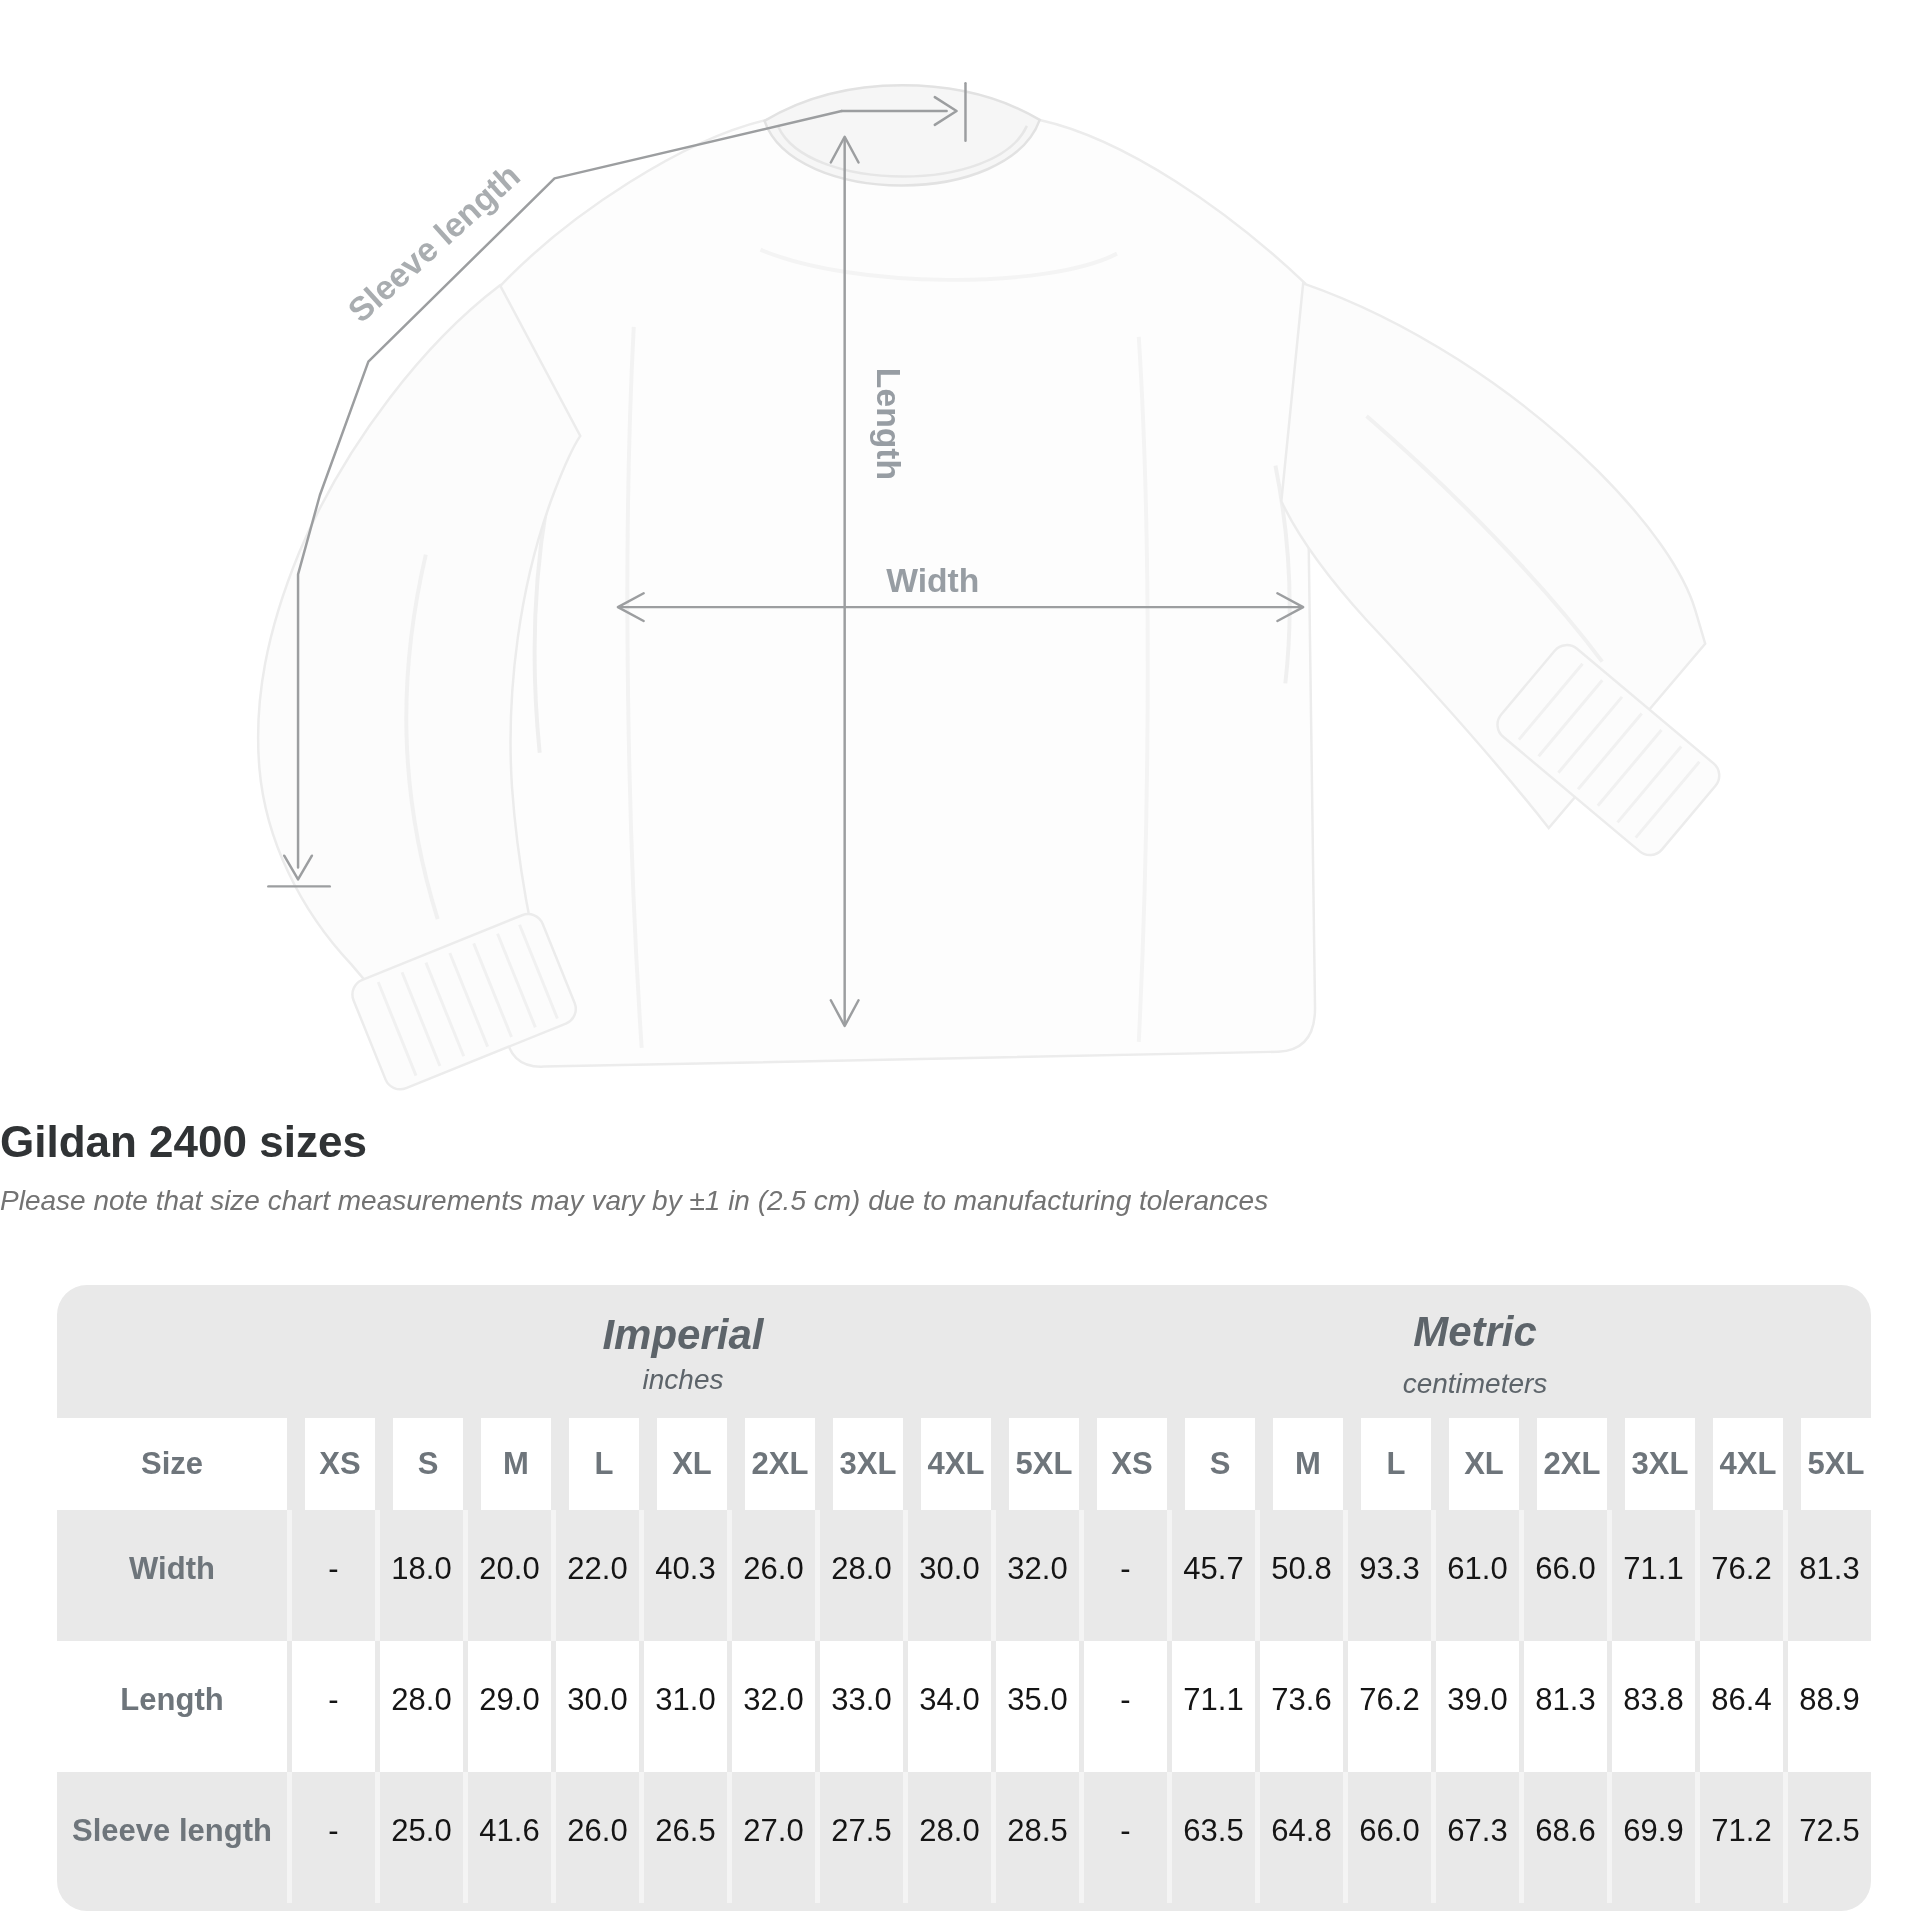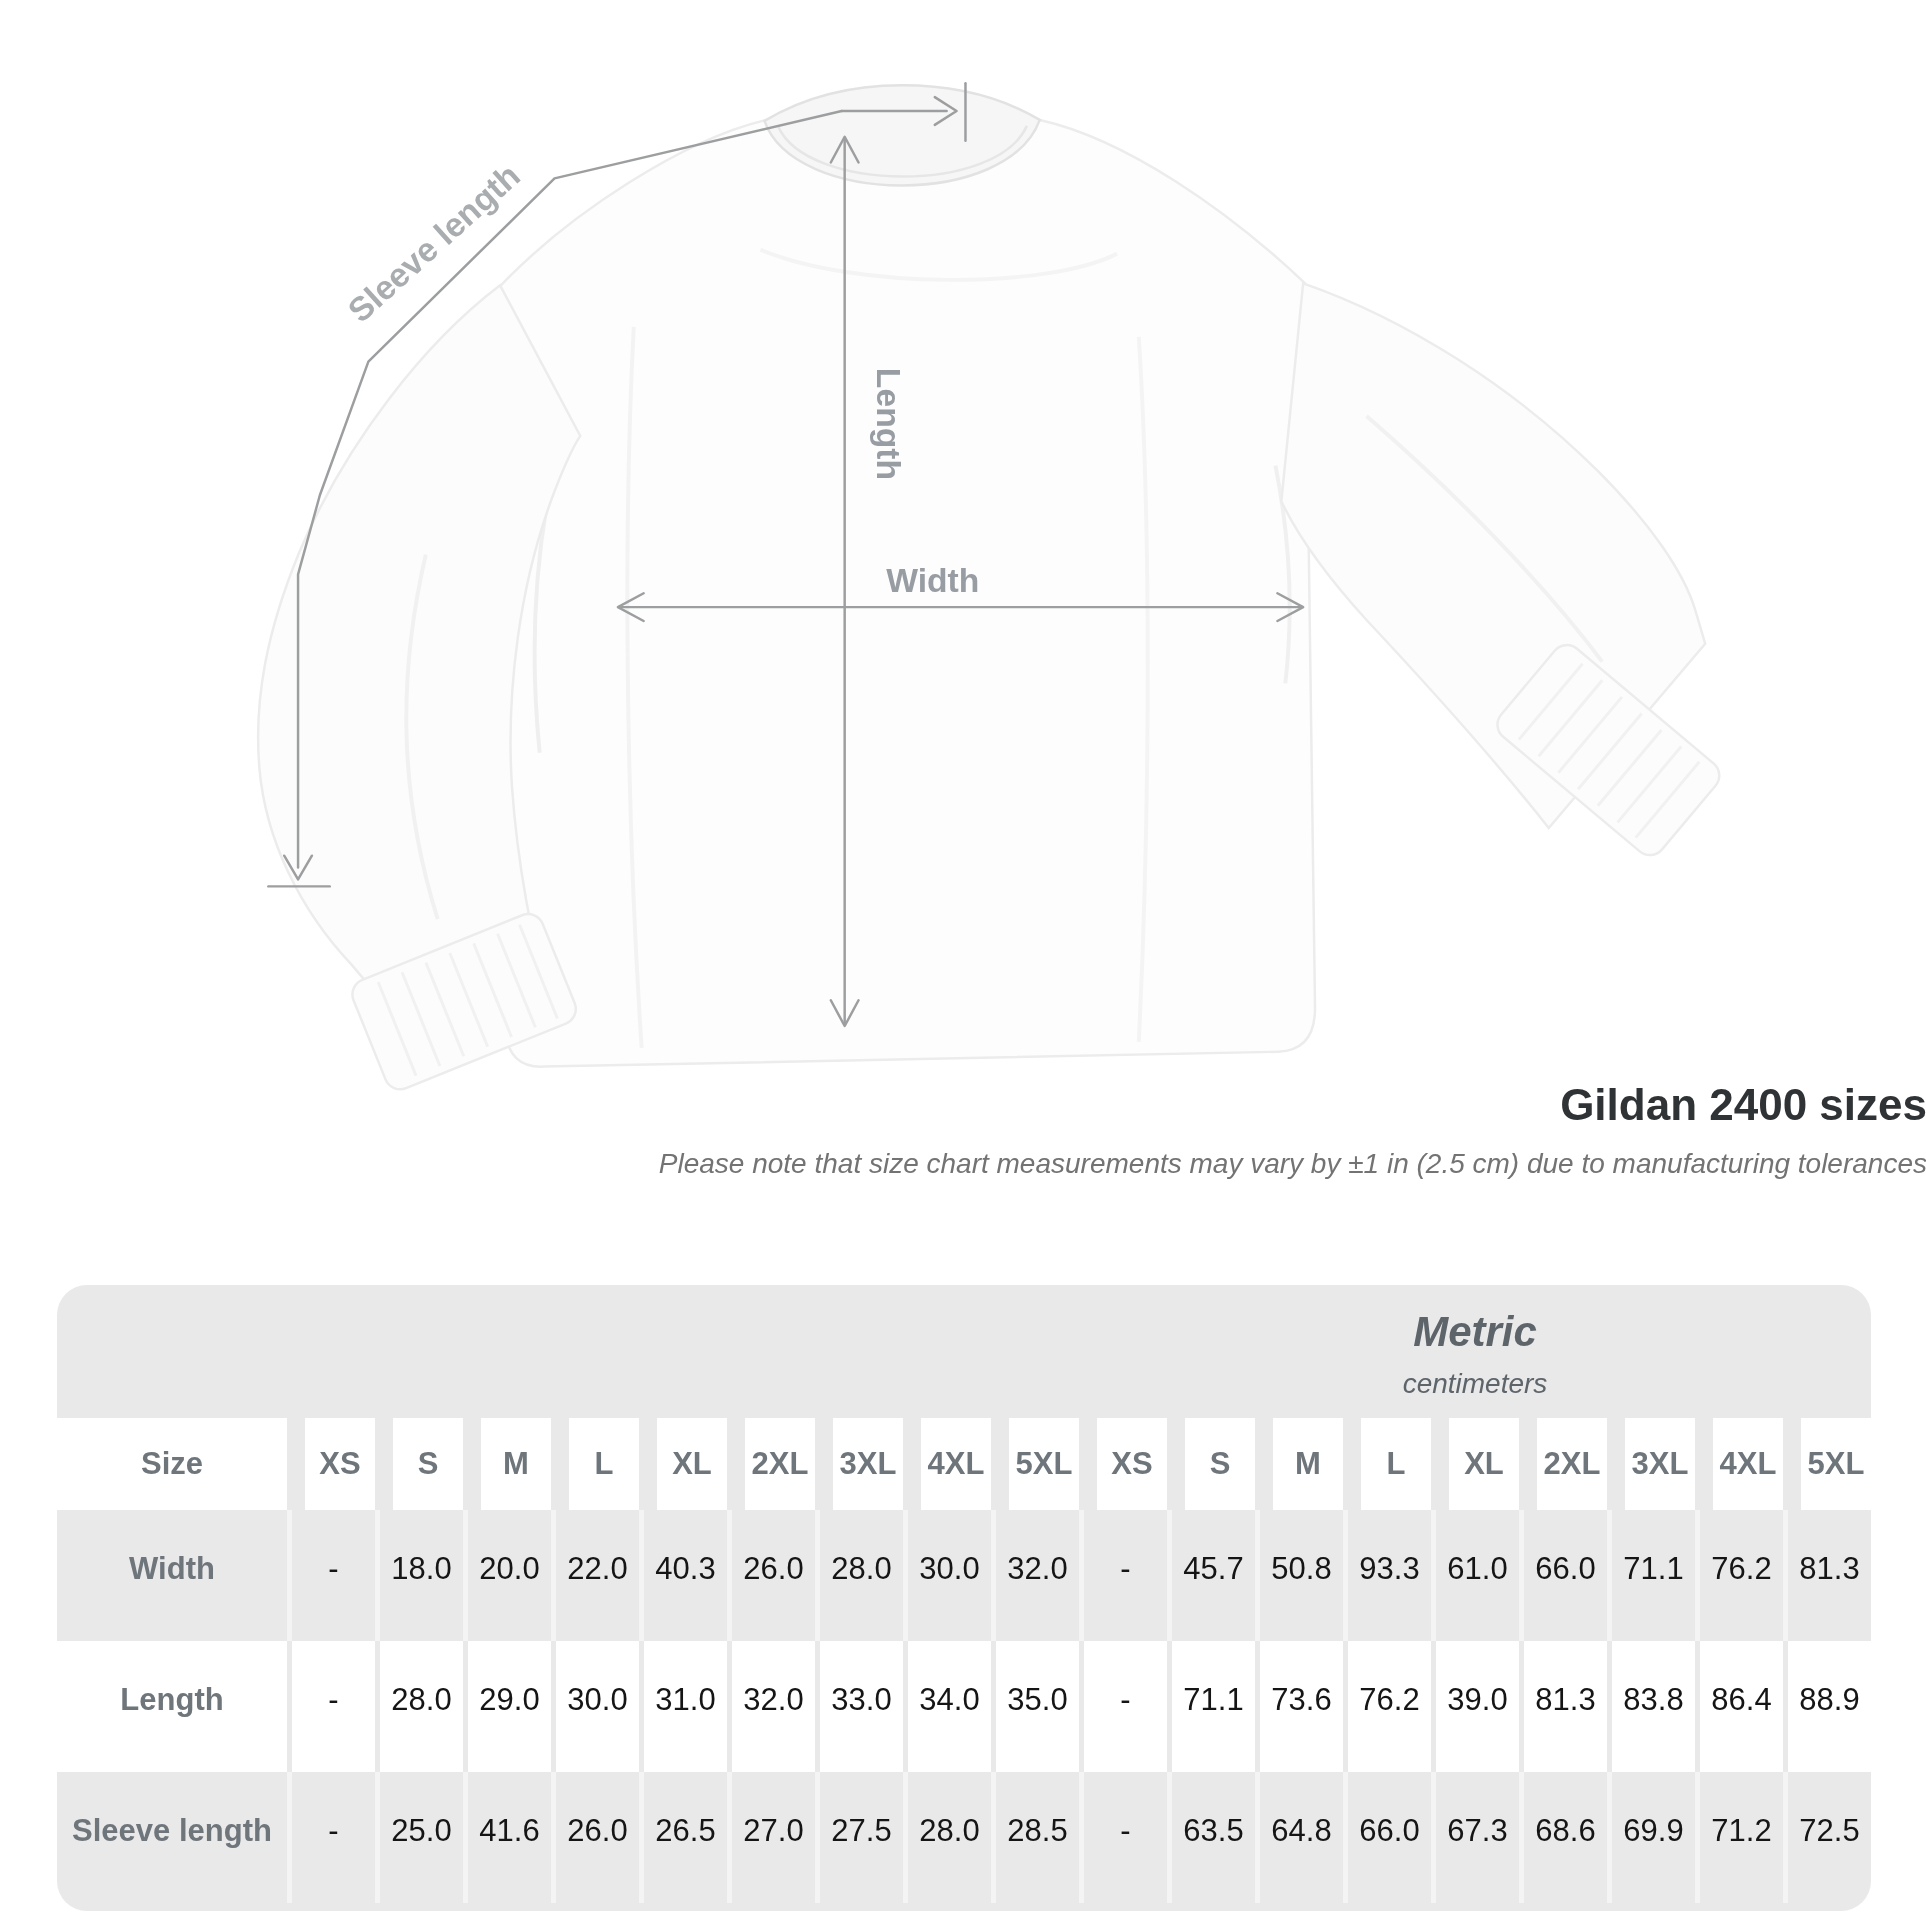--- a/index.html
+++ b/index.html
@@ -1,21 +1,21 @@
 <!DOCTYPE html>
 <html><head>
 <meta charset="utf-8">
 <style>
   html,body{margin:0;padding:0;background:#ffffff;}
   .page{position:relative;width:1927px;height:1927px;background:#ffffff;overflow:hidden;
         font-family:"Liberation Sans",sans-serif;}
   .diagram-svg{position:absolute;left:0;top:0;}
   .svg-label{font-family:"Liberation Sans",sans-serif;font-weight:bold;}
 
-  .heading{position:absolute;left:0;top:1080px;width:100%;text-align:right;}
+  .heading{position:absolute;left:0;top:1117px;width:100%;text-align:left;}
   .page-title{font-size:44px;font-weight:bold;color:#303335;margin:0;}
   .page-subtitle{font-size:28px;font-style:italic;color:#737373;margin:18px 0 0 0;}
 
   .size-table{position:absolute;left:57px;top:1285px;width:1814px;height:626px;
               background:#e9e9e9;border-radius:30px;overflow:hidden;}
   .trow{display:grid;grid-template-columns:230px repeat(18,1fr);}
   .row-units{height:133px;}
   .row-sizes{height:92px;}
   .row-data{height:131px;}
 
@@ -126,20 +126,24 @@
     <text class="svg-label" x="942" y="598" text-anchor="middle" font-size="34" fill="#979da3">Width</text>
   </svg>
 
   <div class="heading">
     <h1 class="page-title">Gildan 2400 sizes</h1>
     <p class="page-subtitle">Please note that size chart measurements may vary by ±1 in (2.5 cm) due to manufacturing tolerances</p>
   </div>
 
   <div class="size-table" id="size-table">
     <div class="trow row-units">
+      <div class="unit-cell imperial">
+        <div class="unit-name">Imperial</div>
+        <div class="unit-sub">inches</div>
+      </div>
       <div class="unit-cell metric">
         <div class="unit-name">Metric</div>
         <div class="unit-sub">centimeters</div>
       </div>
     </div>
 
     <div class="trow row-sizes" id="size-header-row">
       <div class="cell size-head">Size</div>
 
     <div class="cell col-head val-col">XS</div>

